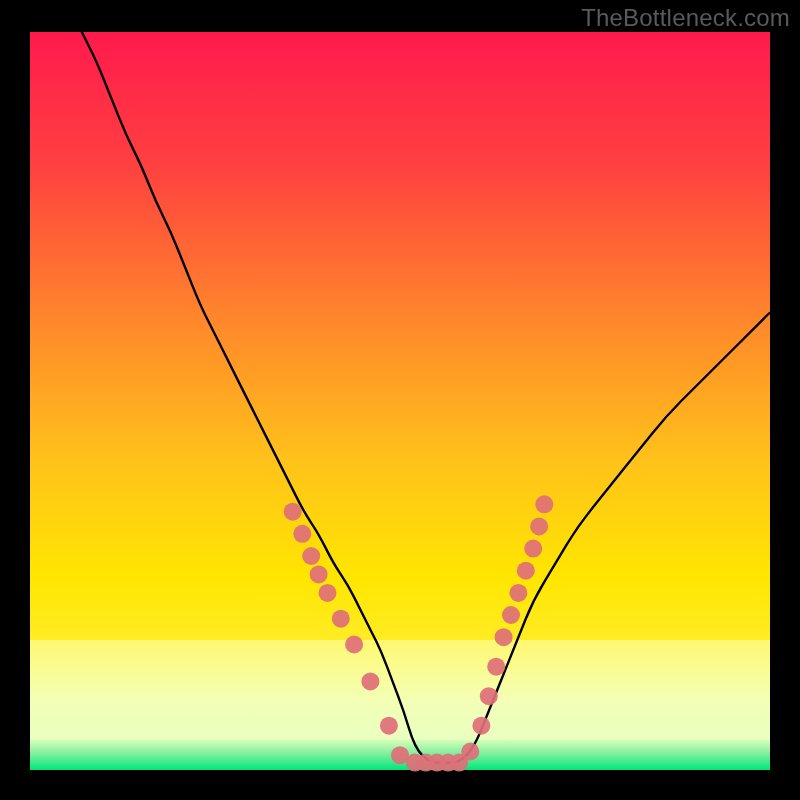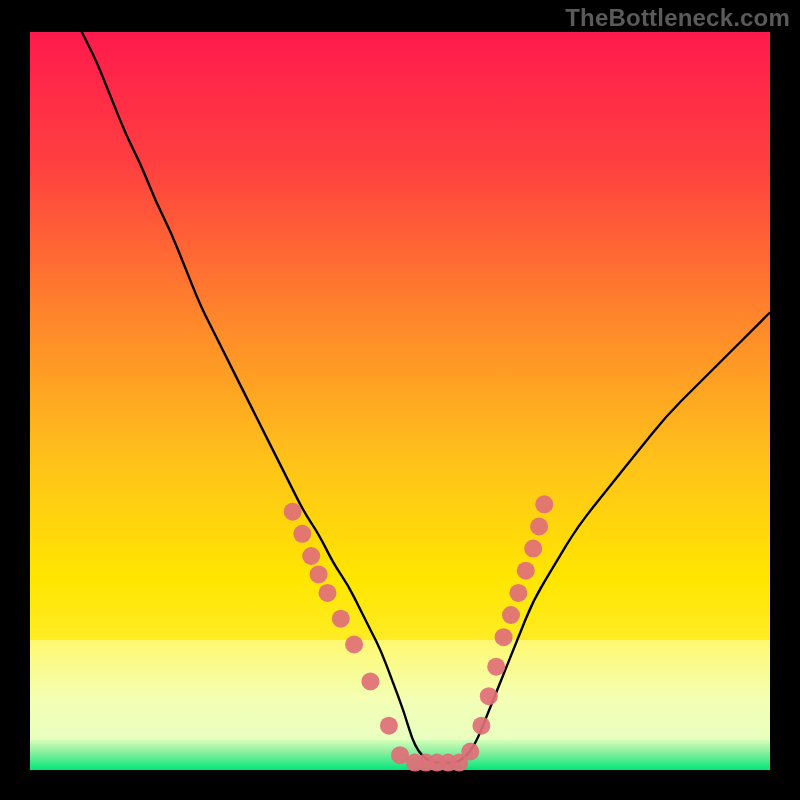--- a/index.html
+++ b/index.html
@@ -16,21 +16,21 @@
     width: 800px;
     height: 800px;
     background: #000;
   }
   .watermark {
     position: absolute;
     top: 4px;
     right: 10px;
     color: #5a5a5a;
     font-size: 24px;
-    font-weight: 700;
+    font-weight: 400;
     letter-spacing: 0.2px;
     font-family: Arial, Helvetica, sans-serif;
     z-index: 10;
   }
   svg.plot {
     position: absolute;
     top: 0;
     left: 0;
   }
 </style>

